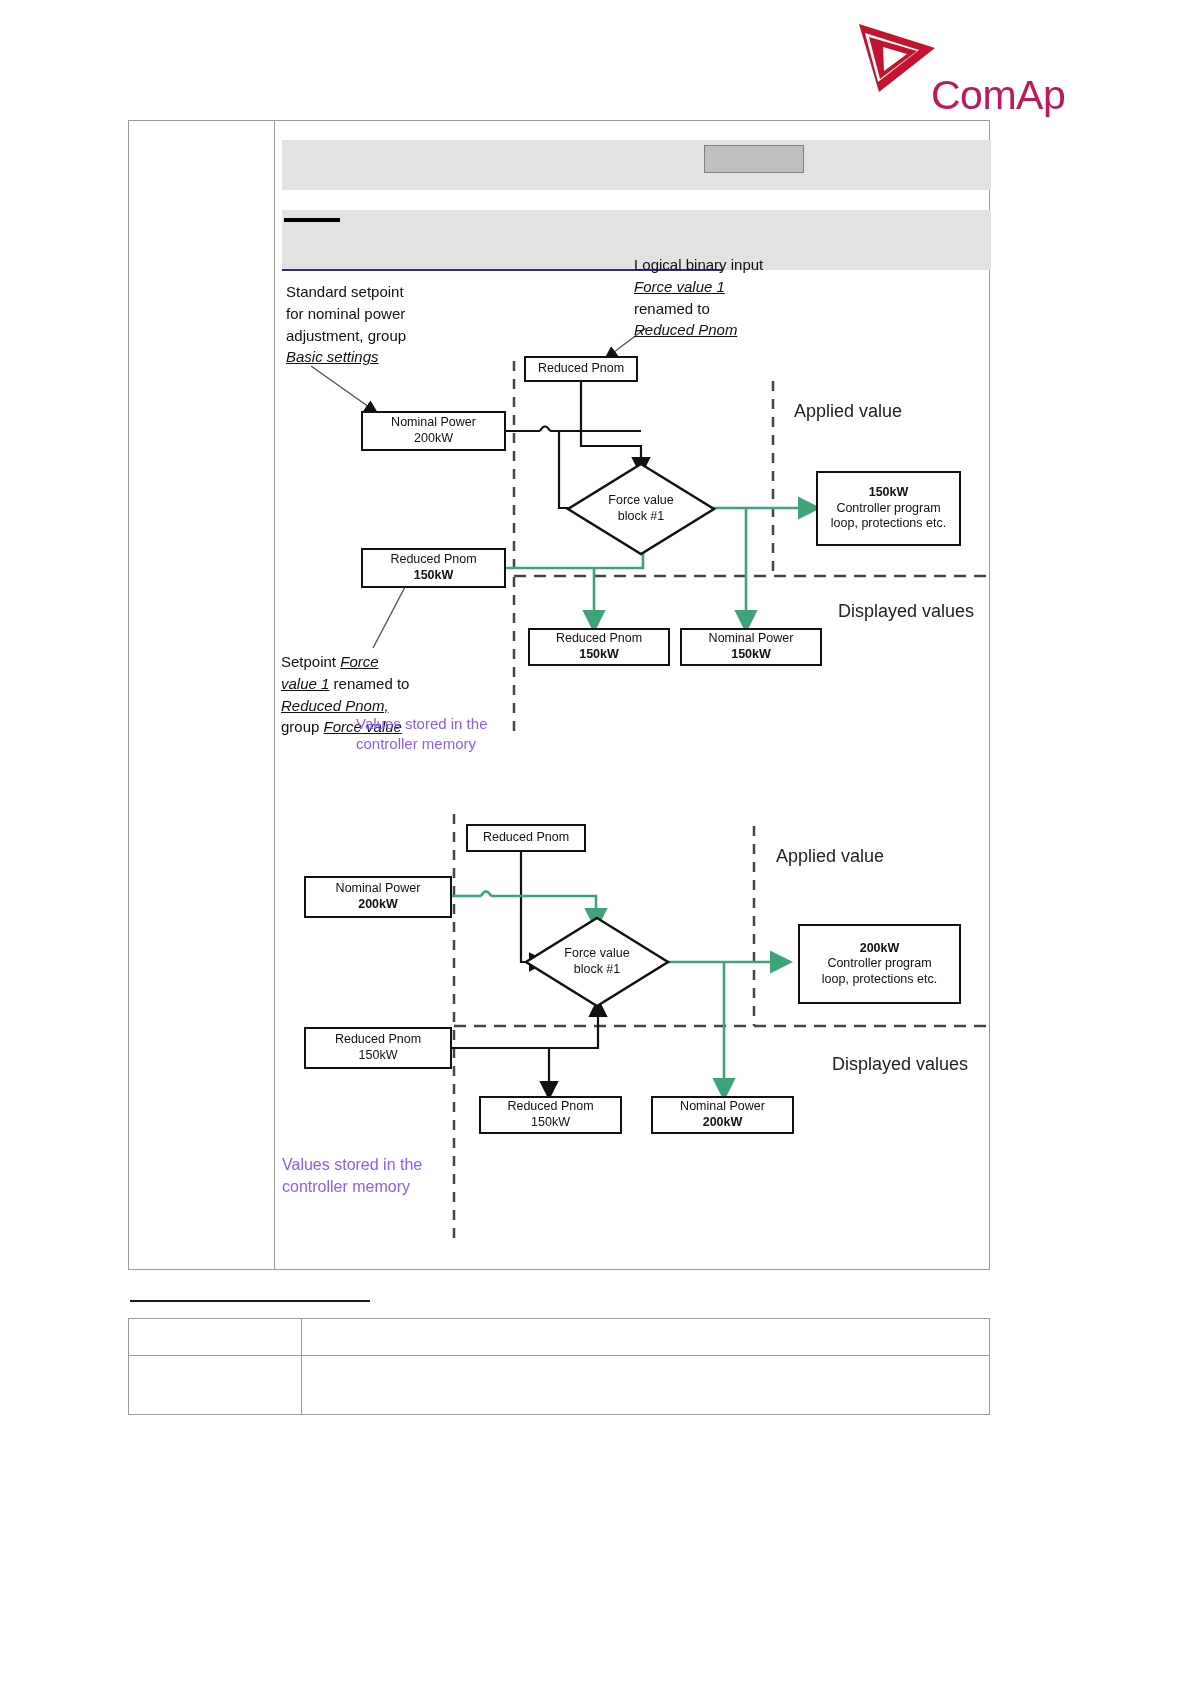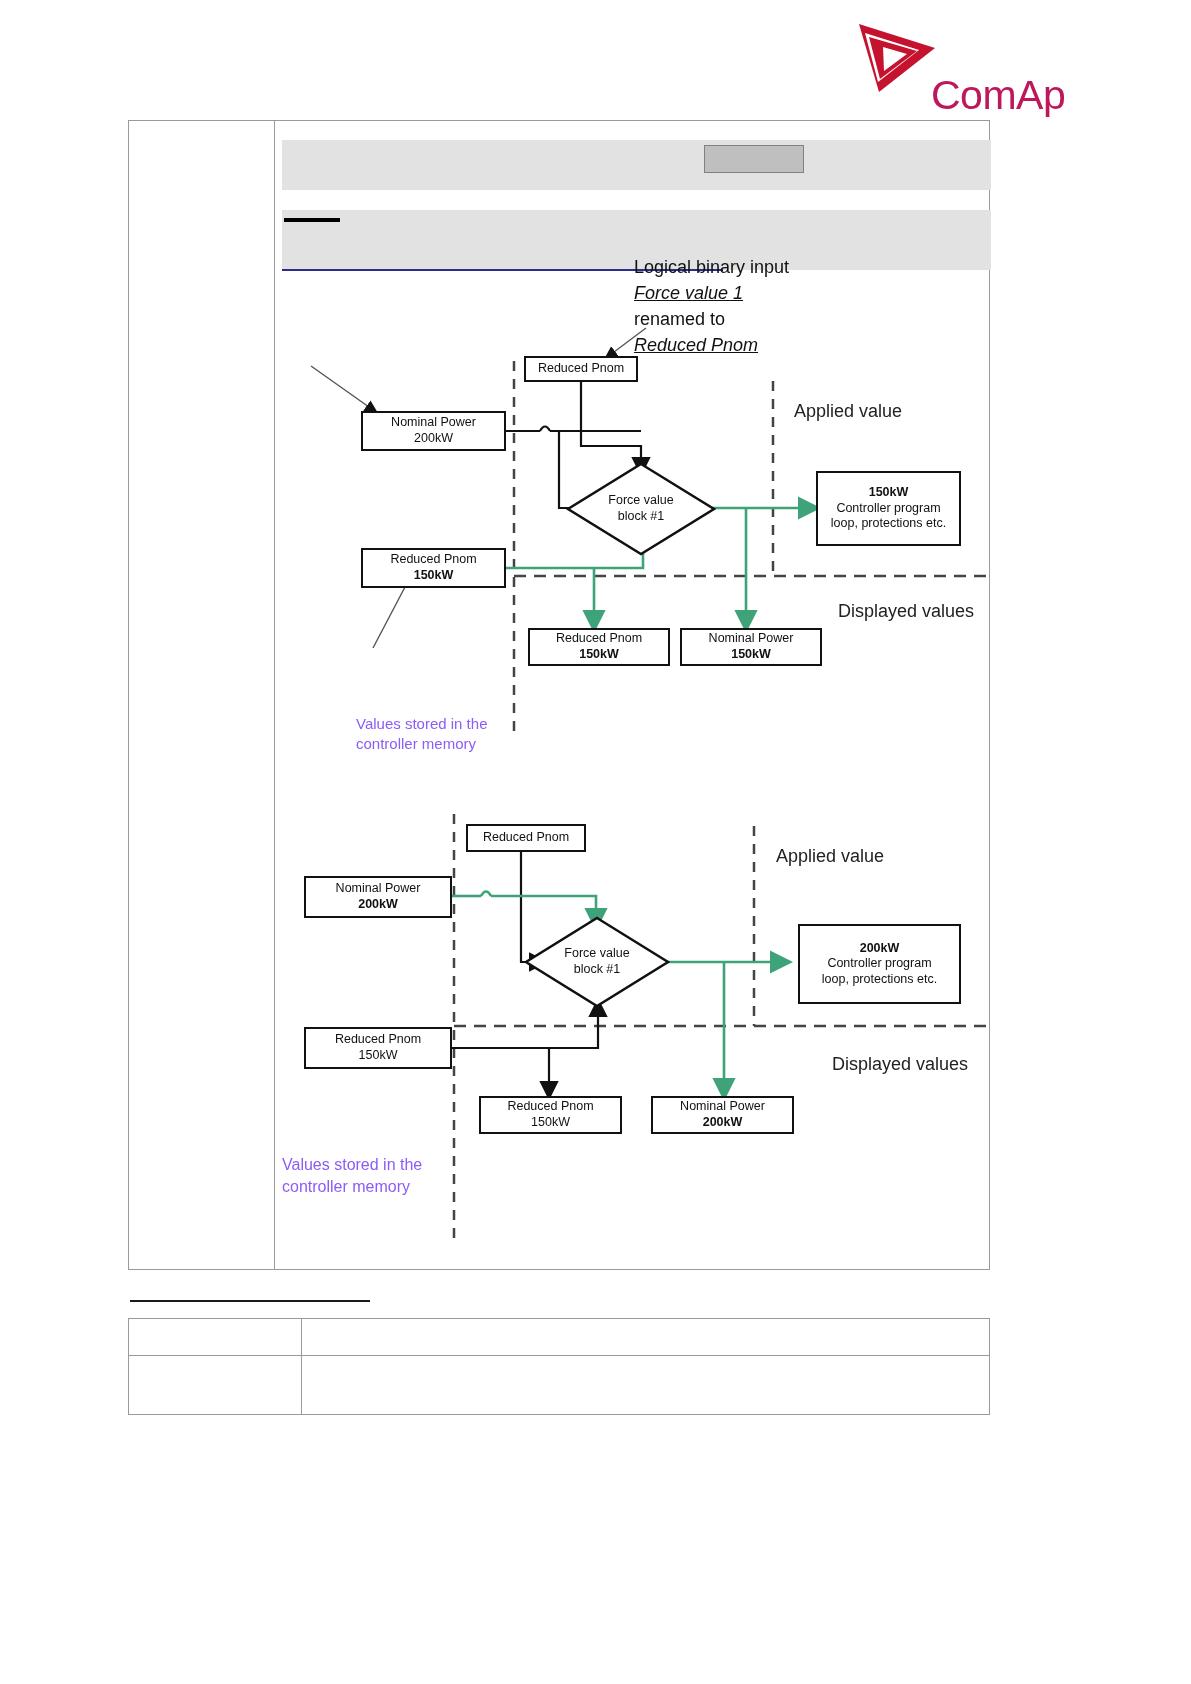--- a/index.html
+++ b/index.html
@@ -27,21 +27,21 @@
              background:#bfbfbf;border:1px solid #808080;box-sizing:border-box;}
   .rule-black{position:absolute;left:8px;top:97px;width:56px;height:4px;background:#000;}
   .rule-blue{position:absolute;left:6px;top:148px;width:441px;height:2px;background:#2c2c8f;}
 
   
   .diagram{position:absolute;left:0;top:0;width:715px;}
   .box{position:absolute;box-sizing:border-box;border:2px solid #111;background:#fff;
        display:flex;flex-direction:column;align-items:center;justify-content:center;
        font-size:12.5px;line-height:1.25;color:#111;text-align:center;}
   .box .v{font-weight:bold;}
-  .note{position:absolute;font-size:18px;line-height:1.45;color:#111;}
+  .note{position:absolute;font-size:15px;line-height:1.45;color:#111;}
   .note i{font-style:italic;text-decoration:underline;}
   .biglabel{position:absolute;font-size:18px;color:#222;}
   .memlabel{position:absolute;font-size:15px;line-height:1.35;color:#8b5cf6;}
   .diamond-wrap{position:absolute;}
   .diamond{position:absolute;left:0;top:0;width:100%;height:100%;}
   .diamond-txt{position:absolute;left:0;top:0;width:100%;height:100%;
        display:flex;flex-direction:column;align-items:center;justify-content:center;
        font-size:12.5px;line-height:1.25;text-align:center;color:#111;}
   svg.overlay{position:absolute;left:0;top:0;overflow:visible;}
 
@@ -116,28 +116,40 @@
 
         <path d="M420 232 L540 232" stroke="#3fa37a" stroke-width="2.6" fill="none" marker-end="url(#ag)"></path>
 
         <path d="M230 292 L367 292 L367 250" stroke="#3fa37a" stroke-width="2.6" fill="none" marker-end="url(#ag)"></path>
 
         <path d="M318 292 L318 352" stroke="#3fa37a" stroke-width="2.6" fill="none" marker-end="url(#ag)"></path>
 
         <path d="M470 232 L470 352" stroke="#3fa37a" stroke-width="2.6" fill="none" marker-end="url(#ag)"></path>
       </svg>
 
+      <div class="note" style="left:10px;top:5px;width:170px;">
+        <div>Standard setpoint</div>
+        <div>for nominal power</div>
+        <div>adjustment, group</div>
+        <div><i>Basic settings</i></div>
+      </div>
 
       <div class="note" style="left:358px;top:-22px;width:190px;">
         <div>Logical binary input</div>
         <div><i>Force value 1</i></div>
         <div>renamed to</div>
         <div><i>Reduced Pnom</i></div>
       </div>
 
+      <div class="note" style="left:5px;top:375px;width:200px;">
+        <div><span>Setpoint </span><i>Force</i></div>
+        <div><i>value 1</i><span> renamed to</span></div>
+        <div><i>Reduced Pnom,</i></div>
+        <div><span>group </span><i>Force value</i></div>
+      </div>
 
       <div class="box" style="left:248px;top:80px;width:114px;height:26px;">
         <div>Reduced Pnom</div>
       </div>
 
       <div class="box" style="left:85px;top:135px;width:145px;height:40px;">
         <div>Nominal Power</div>
         <div>200kW</div>
       </div>
 

